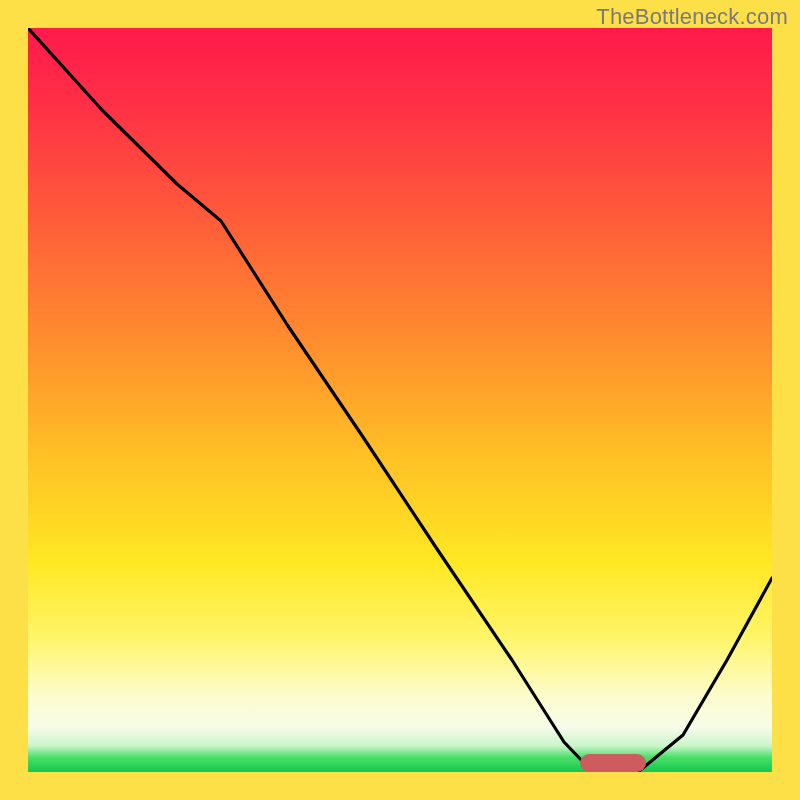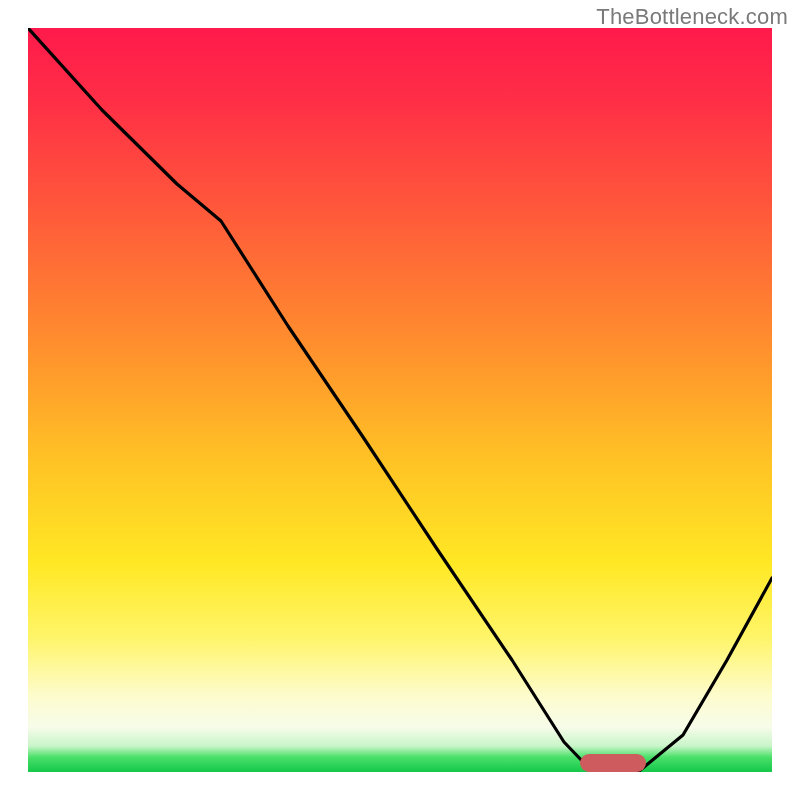--- a/index.html
+++ b/index.html
@@ -10,21 +10,21 @@
     background: #000;
     overflow: hidden;
     font-family: Arial, Helvetica, sans-serif;
   }
   .frame {
     position: absolute;
     left: 0;
     top: 0;
     width: 800px;
     height: 800px;
-    background: #ffffff;
+    background: #fde047;
   }
   .plot-area {
     position: absolute;
     left: 28px;
     top: 28px;
     width: 744px;
     height: 744px;
     
     background: linear-gradient(
       to bottom,

